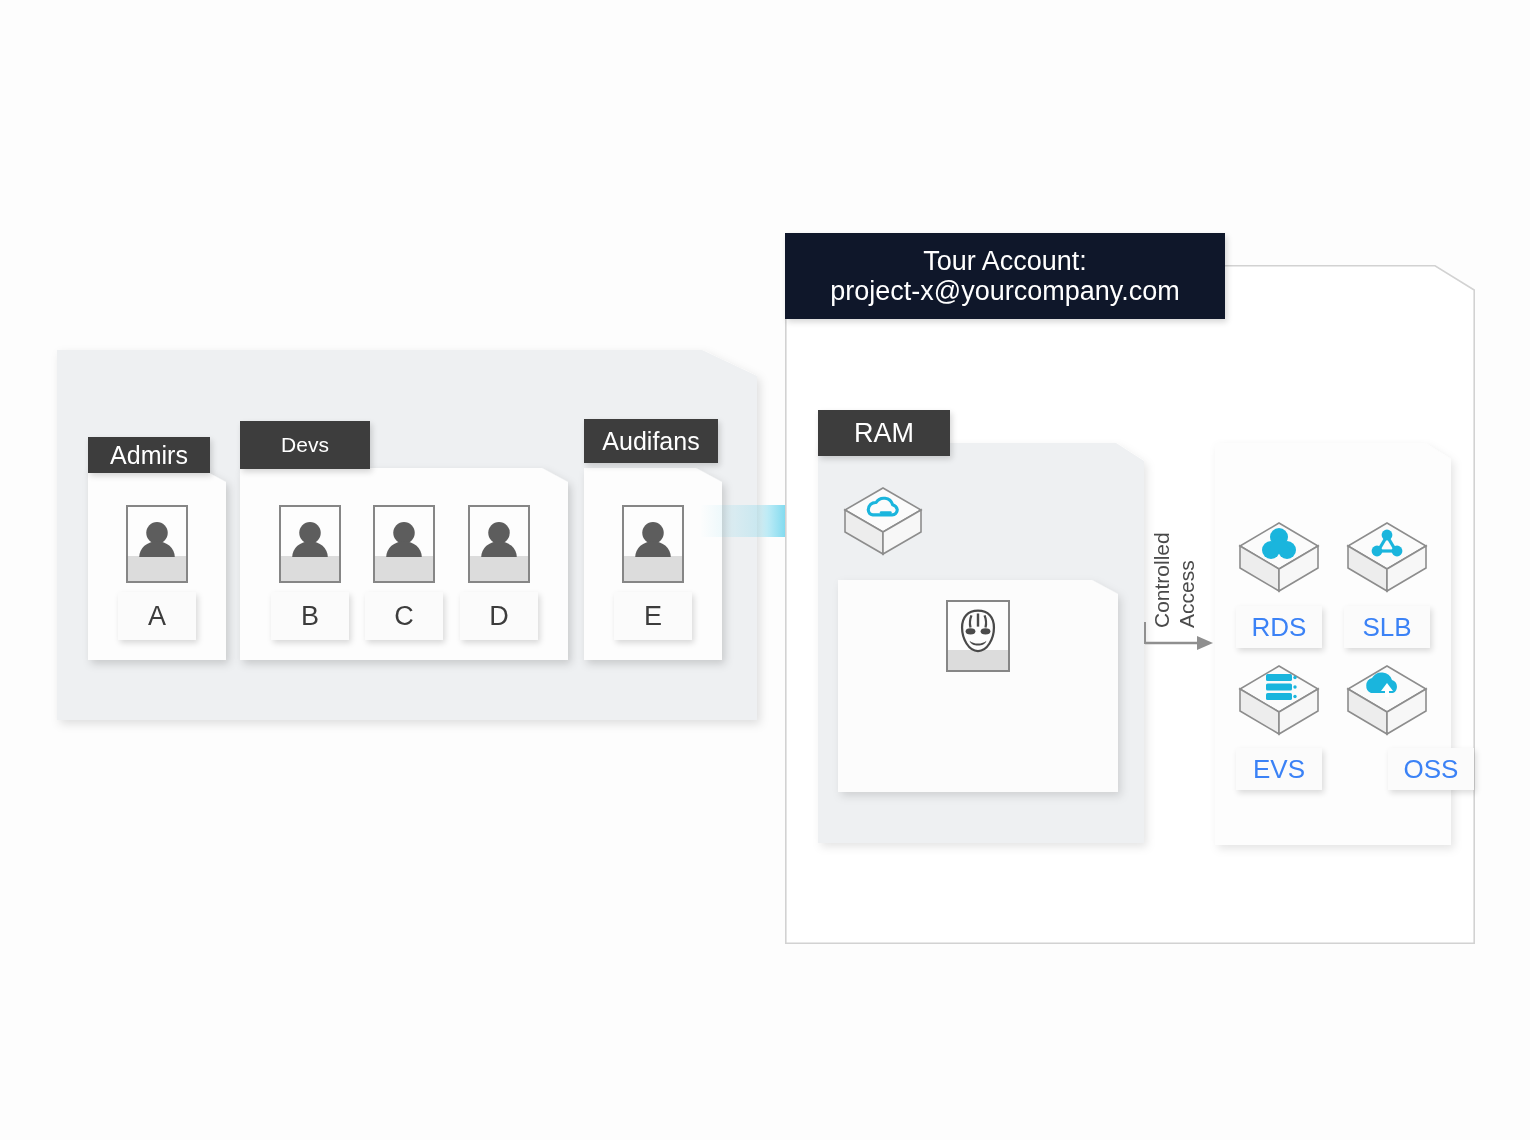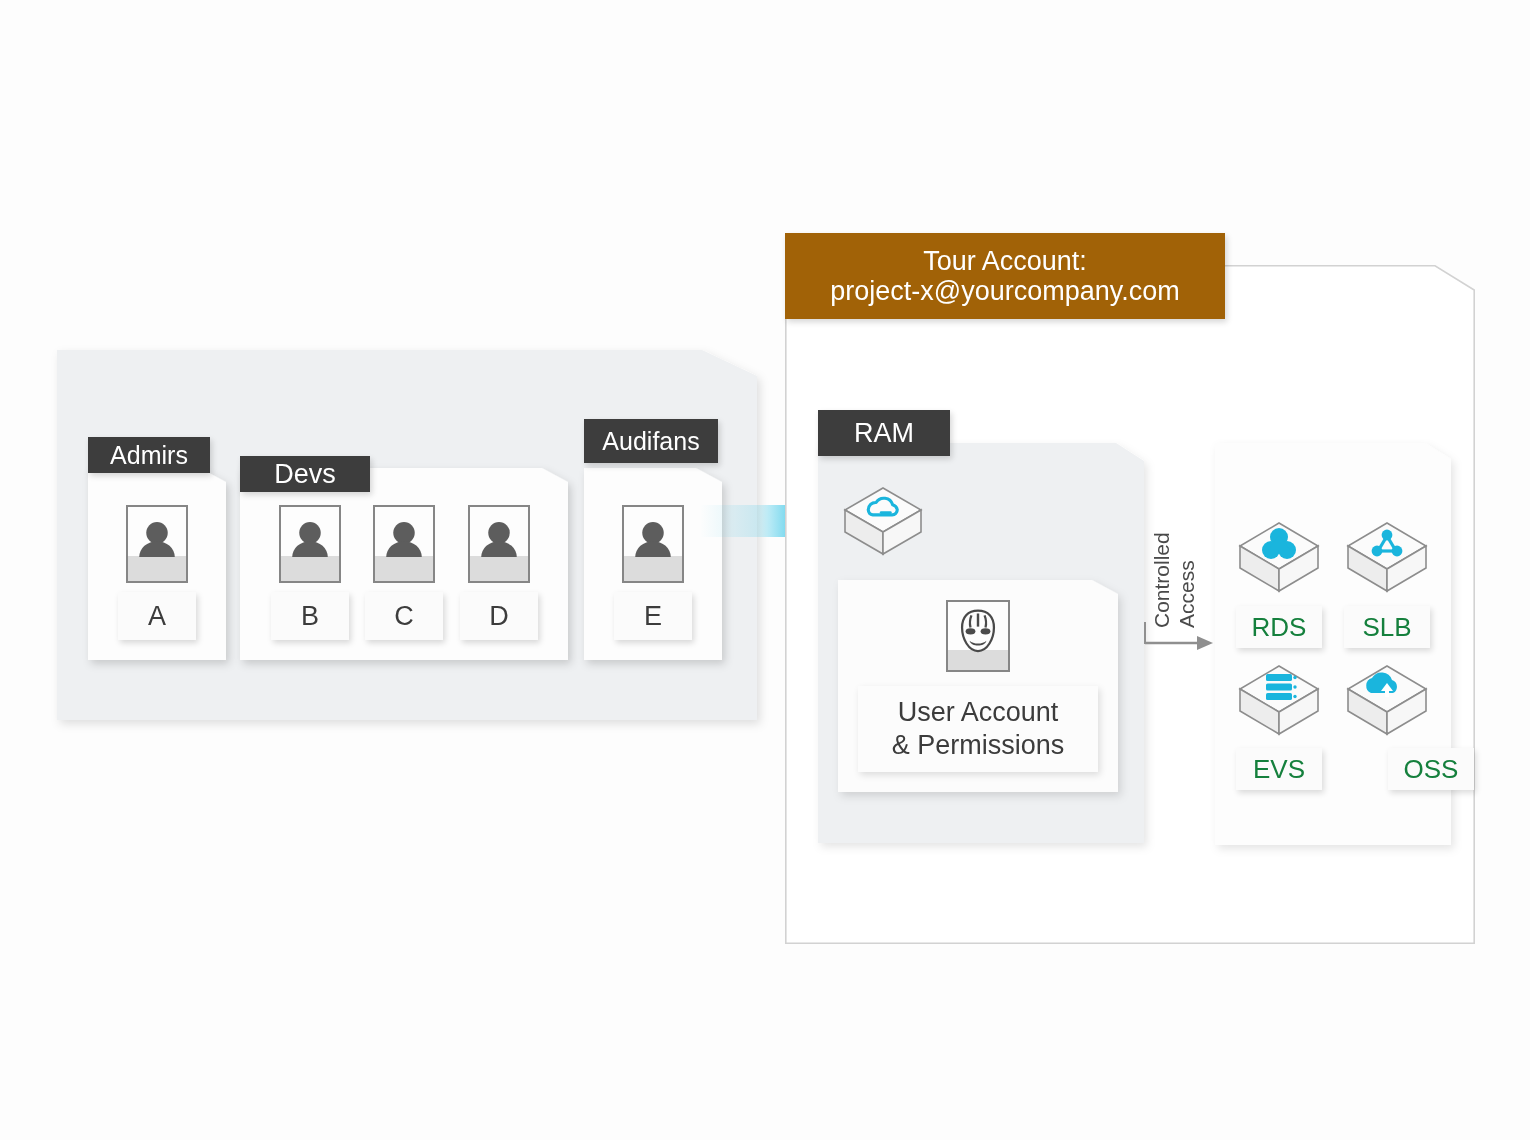--- a/index.html
+++ b/index.html
@@ -27,21 +27,21 @@
     position: absolute;
     display: flex;
     align-items: center;
     justify-content: center;
     color: #ffffff;
     text-align: center;
     line-height: 1.12;
     z-index: 30;
     box-shadow: 2px 3px 6px rgba(0,0,0,0.16);
   }
-  .tag.gray  { background: #a16207; }
+  .tag.gray  { background: #0f172a; }
   .tag.dark  { background: #3d3d3d; }
 
   
   .cutpanel {
     position: absolute;
   }
   .cutpanel > svg {
     position: absolute;
     left: 0; top: 0;
     width: 100%;
@@ -83,21 +83,21 @@
 
   .cube { position: absolute; }
   .cube svg { width: 100%; height: 100%; display: block; }
 
   .reslabel {
     position: absolute;
     background: #fbfbfb;
     display: flex;
     align-items: center;
     justify-content: center;
-    color: #15803d;
+    color: #3b82f6;
     box-shadow: 2px 3px 6px rgba(0,0,0,0.14);
   }
 
   .vlabel {
     position: absolute;
     color: #4a4a4a;
     transform: rotate(-90deg);
     transform-origin: left top;
     white-space: nowrap;
     line-height: 1.18;
@@ -149,21 +149,21 @@
   </div>
   <div class="namecard" style="left:118px; top:592px; width:78px; height:48px; font-size:27px;">
     <span>A</span>
   </div>
 
   <div class="cutpanel" style="left:240px; top:468px; width:328px; height:192px;">
     <svg viewBox="0 0 328 192" preserveAspectRatio="none">
       <path d="M0,0 L302,0 L328,14 L328,192 L0,192 Z" fill="#fdfdfd" filter="url(#sh2)"></path>
     </svg>
   </div>
-  <div class="tag dark" style="left:240px; top:456px; width:130px; height:36px; font-size:27px;">
+  <div class="tag dark" style="left:240px; top:421px; width:130px; height:48px; font-size:21px;">
     <span>Devs</span>
   </div>
 
   <div class="photo" style="left:279px; top:505px; width:62px; height:78px;">
     <div class="band"></div>
     <svg viewBox="0 0 62 78">
       <circle cx="31" cy="27" r="11.5" fill="#5d5d5d"></circle>
       <path d="M12,53 a19,17 0 0 1 38,0 Z" fill="#5d5d5d"></path>
     </svg>
   </div>
@@ -284,24 +284,20 @@
         <path d="M32,12 L32,26" stroke-width="2.6"></path>
         <path d="M25,14 C23,19 23,23 24,27" stroke-width="2.4"></path>
         <path d="M39,14 C41,19 41,23 40,27" stroke-width="2.4"></path>
       </g>
       <ellipse cx="24" cy="31" rx="5.2" ry="3.4" fill="#4a4a4a"></ellipse>
       <ellipse cx="40" cy="31" rx="5.2" ry="3.4" fill="#4a4a4a"></ellipse>
       <path d="M23,41 C27,45 37,45 41,41 C39,48 25,48 23,41 Z" fill="#4a4a4a"></path>
     </svg>
   </div>
 
-  <div class="plain-card" style="left:858px; top:686px; width:240px; height:86px; display:flex; flex-direction:column; align-items:center; justify-content:center; color:#3c3c3c; font-size:27px; line-height:1.22;">
-    <span>User Account</span>
-    <span>&amp; Permissions</span>
-  </div>
 
   <div class="vlabel" style="left:1150px; top:628px; font-size:21px; display:flex; flex-direction:column;">
     <span>Controlled</span>
     <span>Access</span>
   </div>
 
   <div class="flow-arrow" style="left:1143px; top:620px; width:72px; height:36px;">
     <svg viewBox="0 0 72 36">
       <line x1="2" y1="2" x2="2" y2="24" stroke="#8f8f8f" stroke-width="2"></line>
       <line x1="2" y1="23" x2="54" y2="23" stroke="#8f8f8f" stroke-width="2.4"></line>

